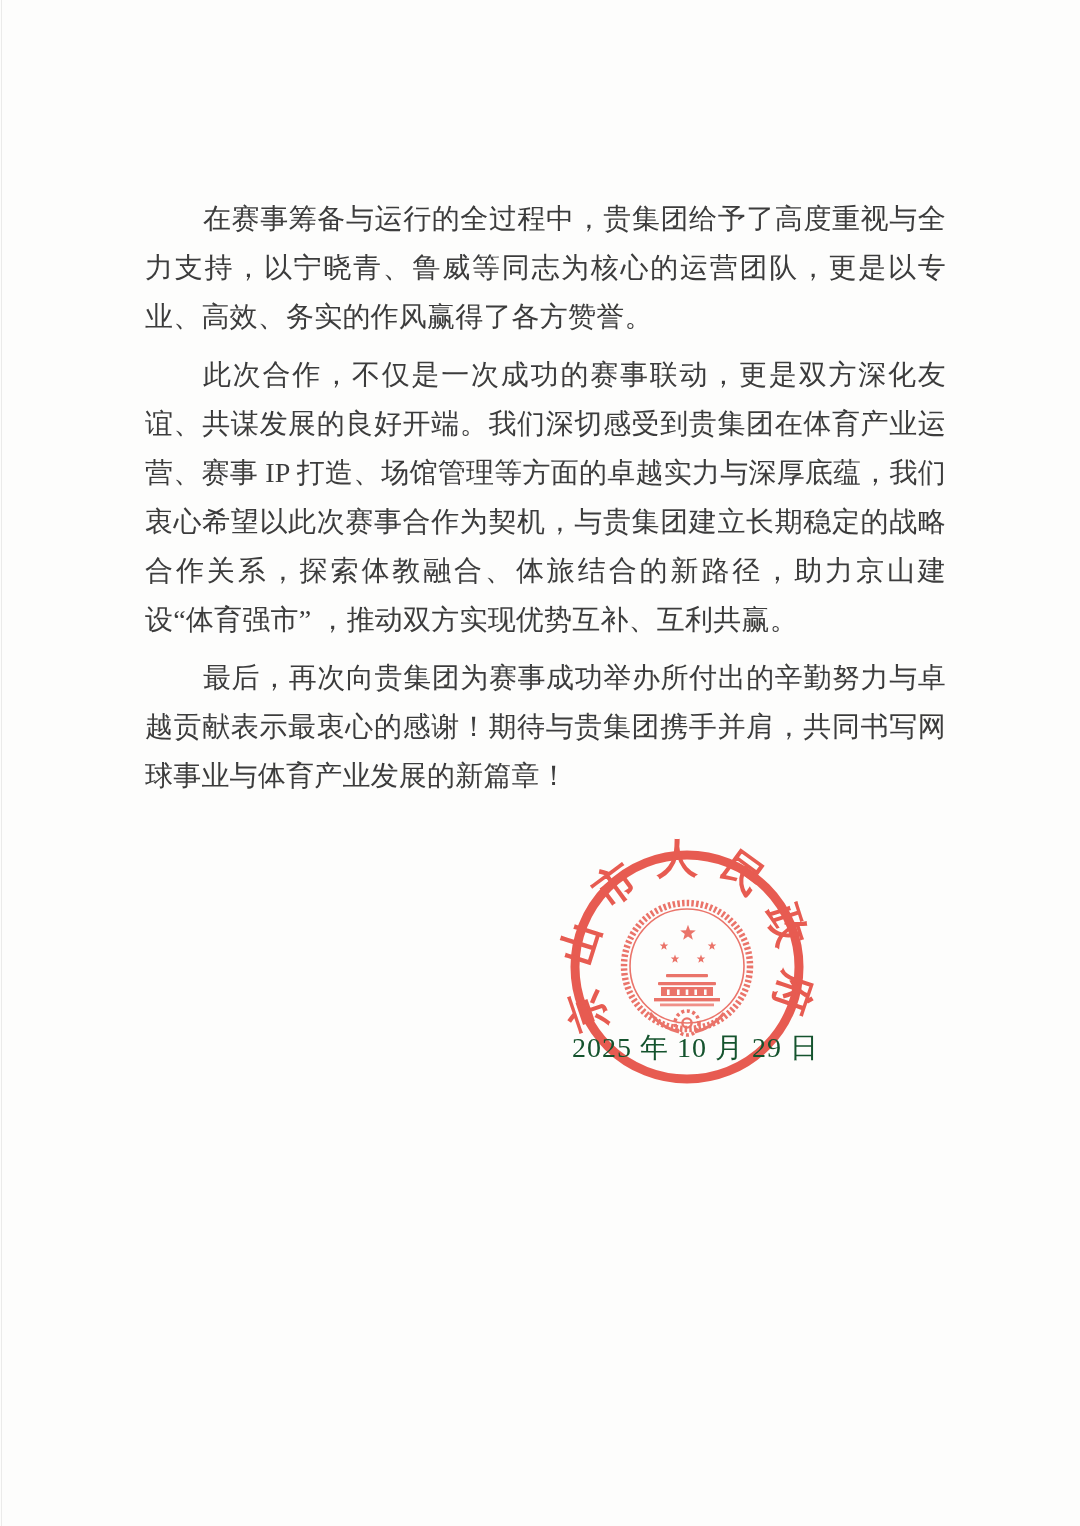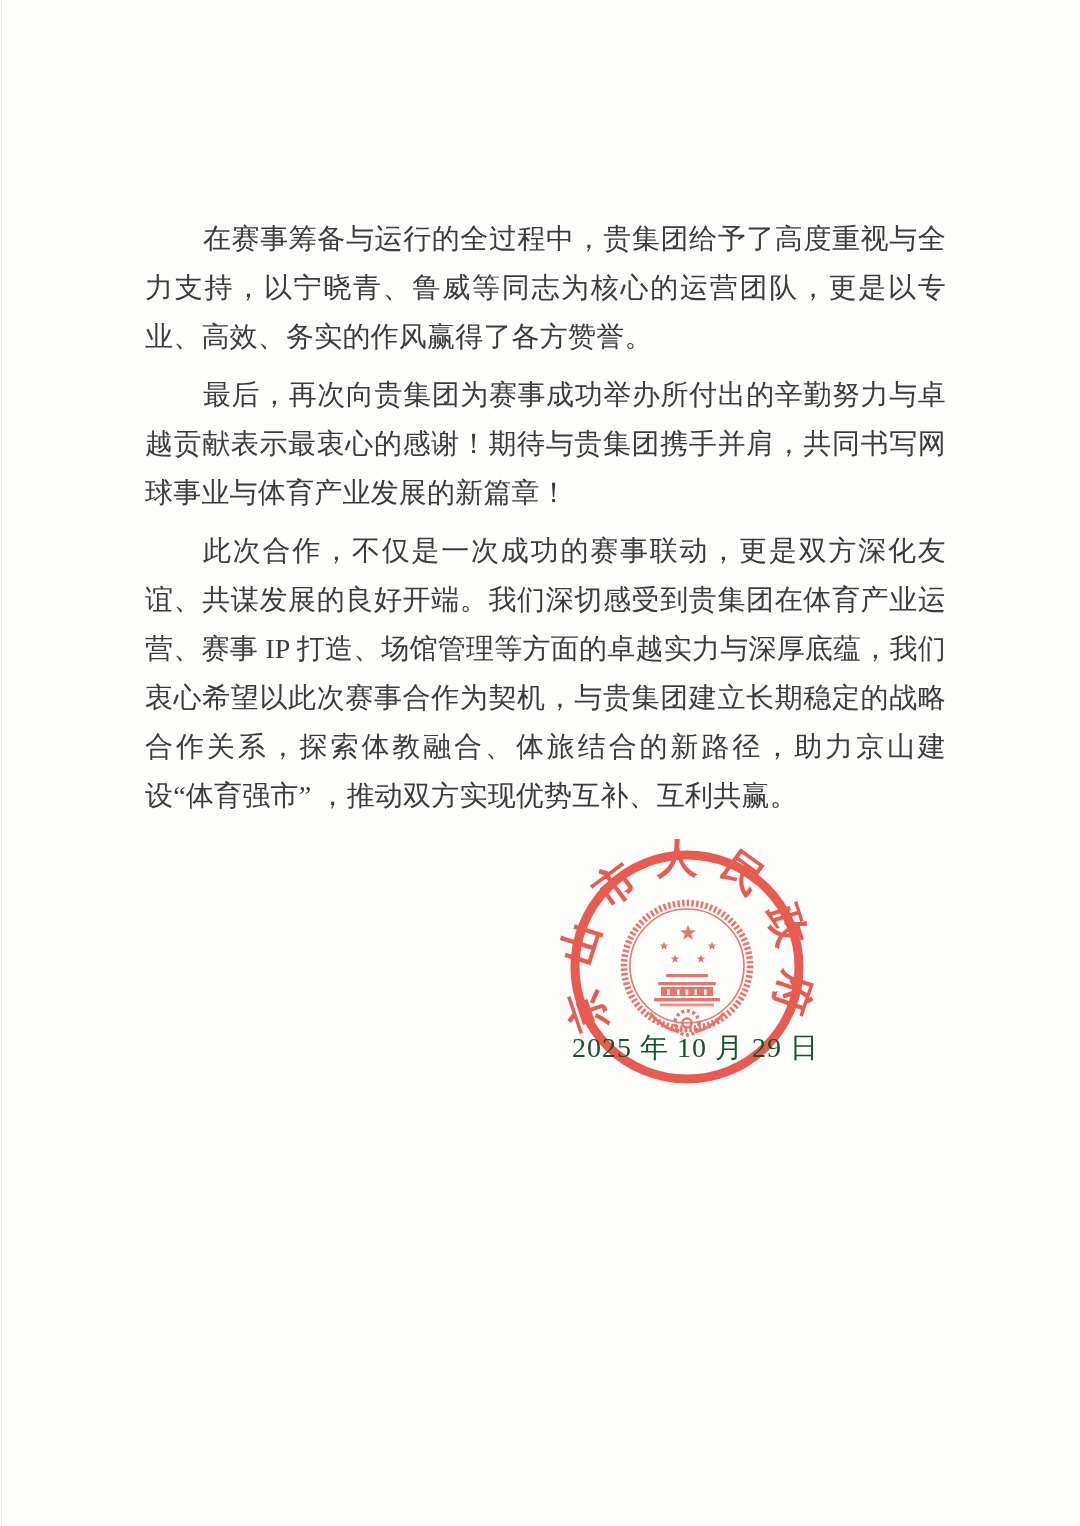--- a/index.html
+++ b/index.html
@@ -16,21 +16,21 @@
     position: absolute;
     left: 1px; top: 0;
     width: 1px; height: 100%;
     background: #e3e3e3;
     opacity: .7;
   }
   
   .letter-body {
     position: absolute;
     left: 145px;
-    top: 214px;
+    top: 194px;
     width: 801px;
     color: #3c3c3c;
     font-size: 28px;
     line-height: 49px;
     text-align: justify;
     text-align-last: left;
     letter-spacing: 0.2px;
   }
   .letter-body p {
     margin: 0;
@@ -70,22 +70,22 @@
     z-index: 3;
   }
 </style>
 </head>
 <body>
 
 <div class="scan-edge"></div>
 
 <div class="letter-body">
   <p>在赛事筹备与运行的全过程中，贵集团给予了高度重视与全力支持，以宁晓青、鲁威等同志为核心的运营团队，更是以专业、高效、务实的作风赢得了各方赞誉。</p>
+  <p>此次合作，不仅是一次成功的赛事联动，更是双方深化友谊、共谋发展的良好开端。我们深切感受到贵集团在体育产业运营、赛事 IP 打造、场馆管理等方面的卓越实力与深厚底蕴，我们衷心希望以此次赛事合作为契机，与贵集团建立长期稳定的战略合作关系，探索体教融合、体旅结合的新路径，助力京山建设“体育强市” ，推动双方实现优势互补、互利共赢。</p>
   <p>最后，再次向贵集团为赛事成功举办所付出的辛勤努力与卓越贡献表示最衷心的感谢！期待与贵集团携手并肩，共同书写网球事业与体育产业发展的新篇章！</p>
-  <p>此次合作，不仅是一次成功的赛事联动，更是双方深化友谊、共谋发展的良好开端。我们深切感受到贵集团在体育产业运营、赛事 IP 打造、场馆管理等方面的卓越实力与深厚底蕴，我们衷心希望以此次赛事合作为契机，与贵集团建立长期稳定的战略合作关系，探索体教融合、体旅结合的新路径，助力京山建设“体育强市” ，推动双方实现优势互补、互利共赢。</p>
 </div>
 
 <div class="seal-wrap">
   <svg class="seal-svg" width="280" height="280" viewBox="0 0 280 280">
     <defs>
       <polygon id="star" points="0,-10 2.47,-3.40 9.51,-3.09 3.99,1.30 5.88,8.09 0,4.2 -5.88,8.09 -3.99,1.30 -9.51,-3.09 -2.47,-3.40"></polygon>
       <path id="textArc" fill="none" d="M 62.2 194.5 A 95 95 0 1 1 217.8 194.5"></path>
     </defs>
 
     <circle cx="140" cy="140" r="112" fill="none" stroke="#e25045" stroke-width="9"></circle>

